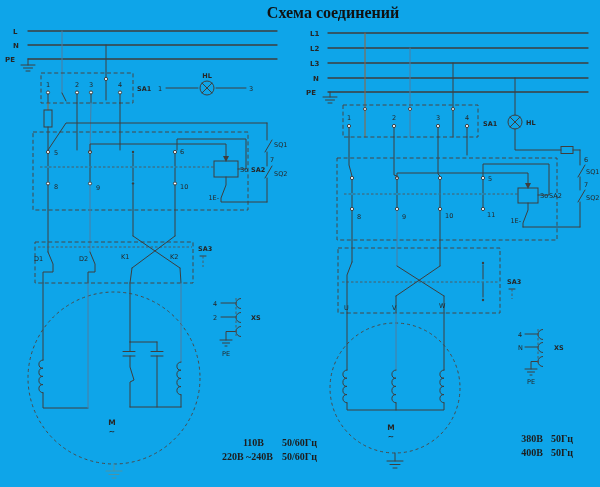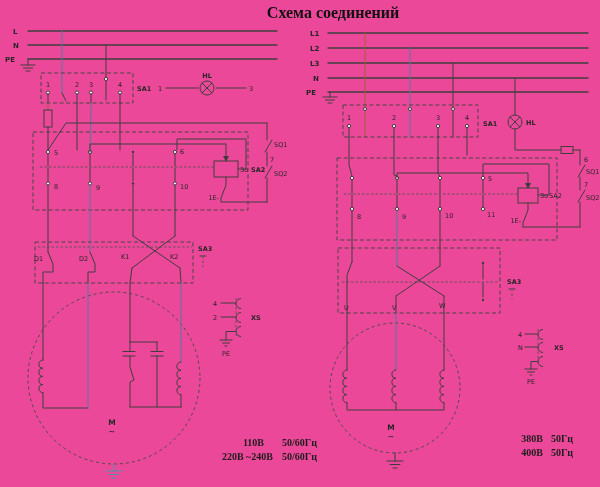--- a/index.html
+++ b/index.html
@@ -1,16 +1,16 @@
 <!DOCTYPE html>
 <html><head>
 <meta charset="utf-8">
 <style>
   html,body{margin:0;padding:0;background:#ffffff;}
-  #page{width:600px;height:487px;position:relative;background:#ec4899;overflow:hidden;
+  #page{width:600px;height:487px;position:relative;background:#0ea5e9;overflow:hidden;
         font-family:"DejaVu Sans",sans-serif;}
   svg{display:block}
   
   .w{stroke:#3e3e3e;stroke-width:1;fill:none;stroke-linecap:round;stroke-linejoin:round}
   .bus{stroke-width:1.3}
   .wb{stroke:#4e7da0}
   .wo{stroke:#9a6236}
   .wt{stroke:#4f93a3}
   
   .db{stroke:#474747;stroke-width:1;fill:none;stroke-dasharray:4 2.6}

